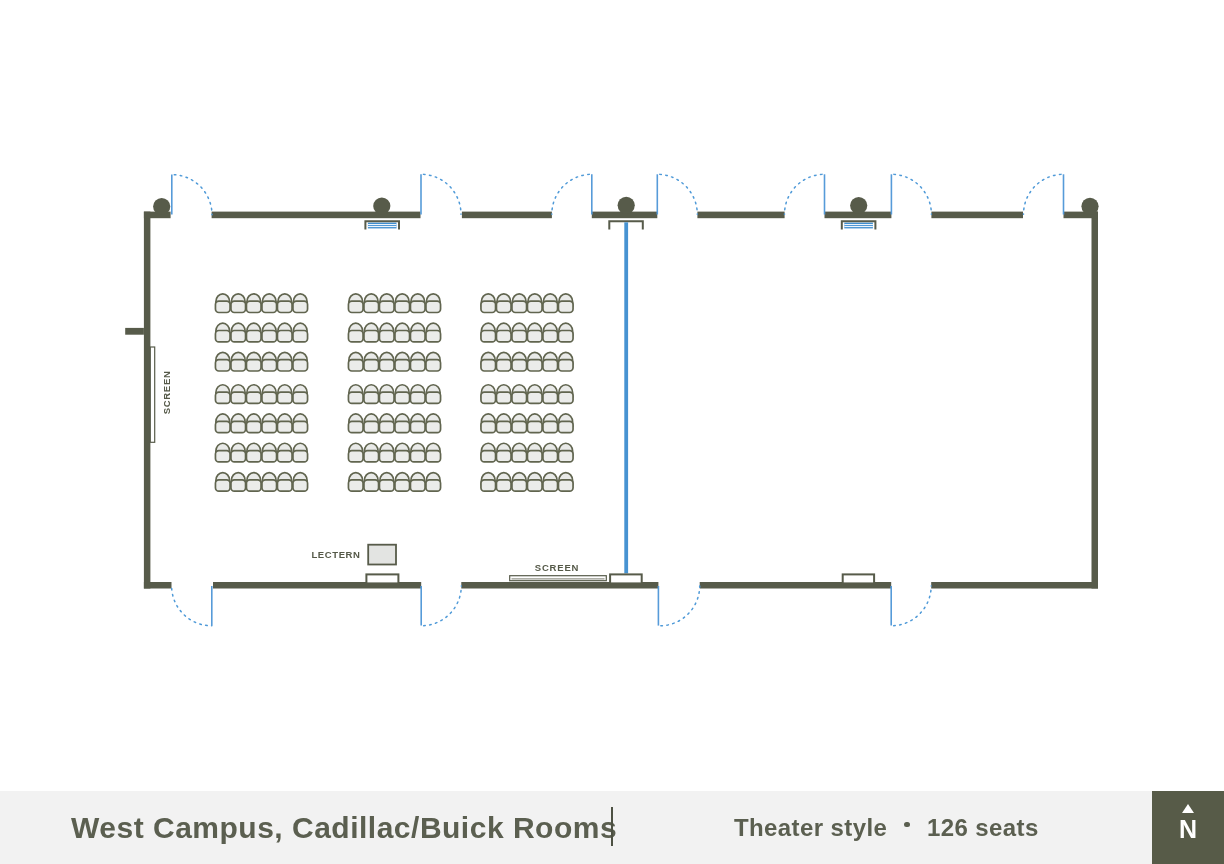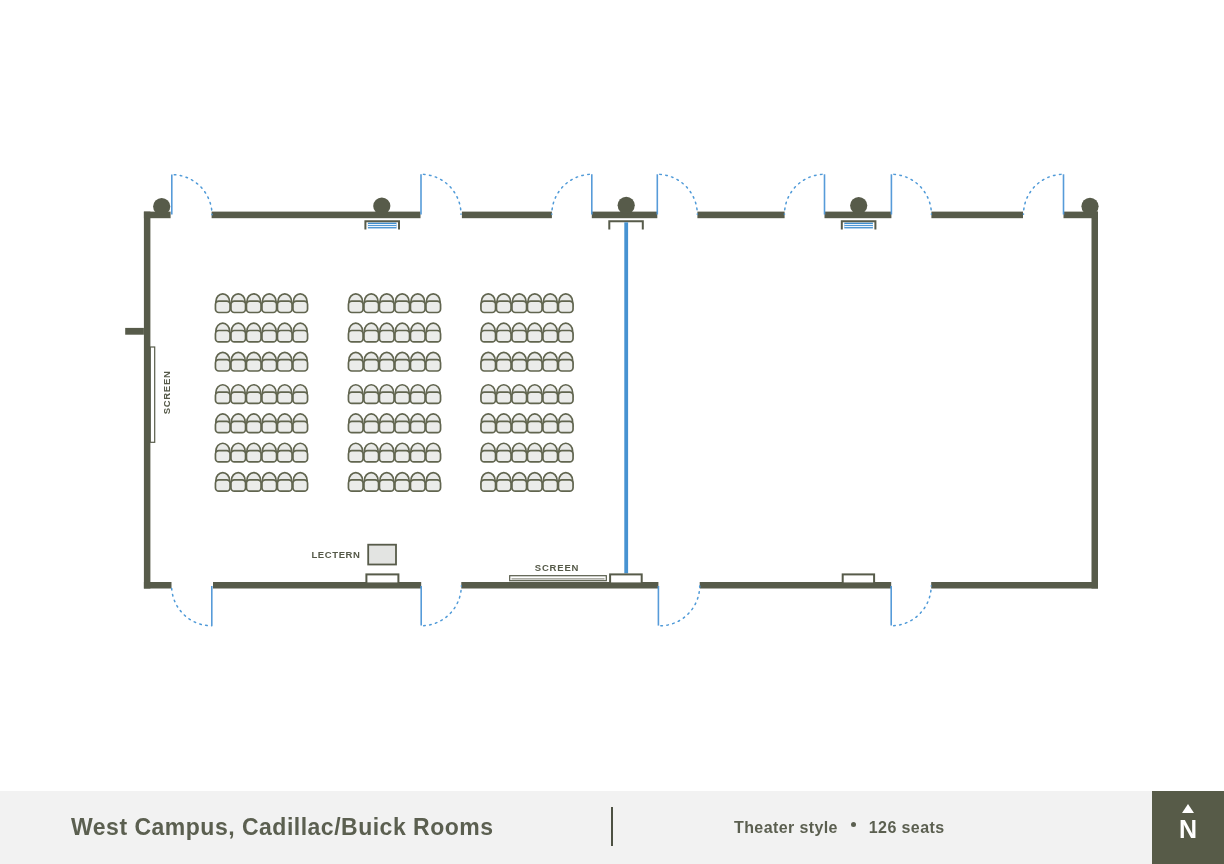--- a/index.html
+++ b/index.html
@@ -1,23 +1,23 @@
 <!DOCTYPE html>
 <html><head>
 <meta charset="utf-8">
 <style>
   html,body{margin:0;padding:0;background:#ffffff;width:1224px;height:864px;overflow:hidden;
     font-family:"Liberation Sans",sans-serif;}
   #plan{position:absolute;left:0;top:0;}
   #footer{position:absolute;left:0;top:791px;width:1224px;height:73px;background:#f2f2f2;}
   #roomname{position:absolute;left:71px;top:0;height:73px;display:flex;align-items:center;
-    font-size:23px;font-weight:bold;color:#5b5f50;letter-spacing:0.5px;}
+    font-size:30px;font-weight:bold;color:#5b5f50;letter-spacing:0.5px;}
   #fdivider{position:absolute;left:611px;top:16px;width:2px;height:39px;background:#4d5143;}
   #stylethe{position:absolute;left:734px;top:0;height:73px;display:flex;align-items:center;
-    font-size:16px;font-weight:bold;color:#5b5f50;letter-spacing:0.4px;}
+    font-size:24px;font-weight:bold;color:#5b5f50;letter-spacing:0.4px;}
   #northbox{position:absolute;left:1152px;top:0;width:72px;height:73px;background:#575b48;}
   #ntri{position:absolute;left:30.3px;top:12.8px;width:0;height:0;
     border-left:6px solid transparent;border-right:6px solid transparent;
     border-bottom:9.8px solid #ffffff;}
   #nletter{position:absolute;left:0;top:24px;width:72px;text-align:center;
     font-size:25px;font-weight:bold;color:#ffffff;}
 </style>
 </head>
 <body>
 

